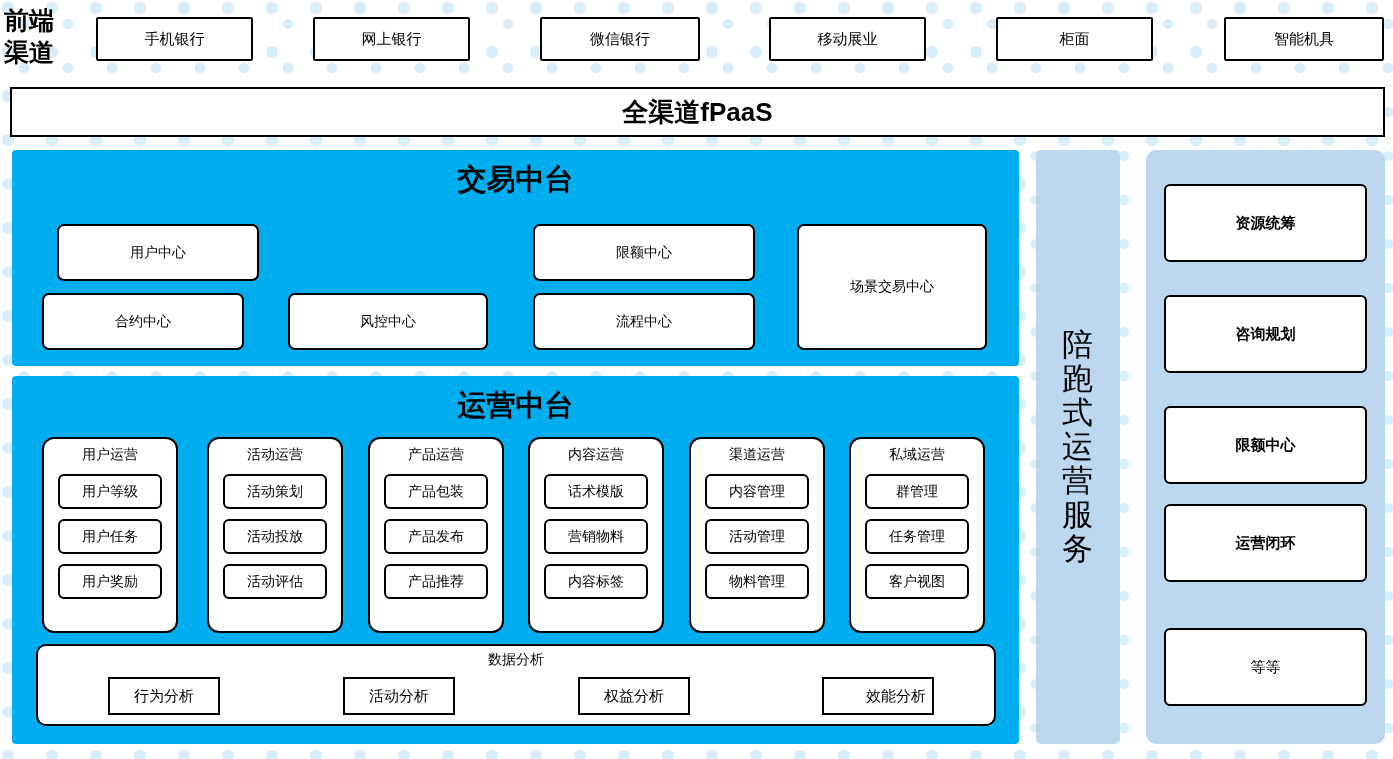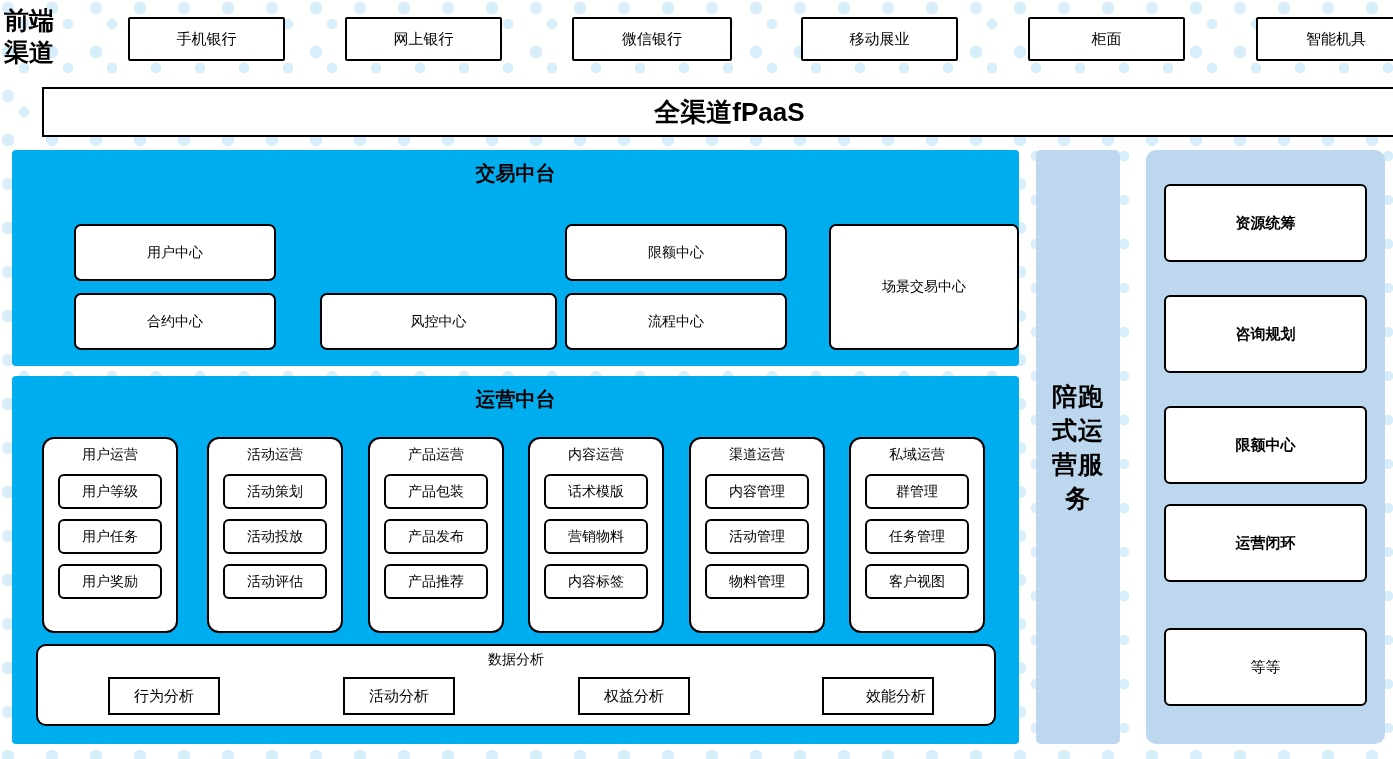--- a/index.html
+++ b/index.html
@@ -25,21 +25,20 @@
     position: absolute;
     box-sizing: border-box;
     background: #ffffff;
     border: 2px solid #000000;
     display: flex;
     align-items: center;
     justify-content: center;
     text-align: center;
     color: #000000;
     line-height: 1.25;
-    margin-left: 32px;
   }
   .rounded { border-radius: 7px; }
   .sharp   { border-radius: 0; }
 
   
   #front-label {
     position: absolute;
     left: 4px;
     top: 2px;
     width: 84px;
@@ -79,21 +78,21 @@
     position: absolute;
     box-sizing: border-box;
     background: #00AEEF;
     border-radius: 4px;
   }
   .platform-title {
     position: absolute;
     left: 0;
     right: 0;
     text-align: center;
-    font-size: 20px;
+    font-size: 29px;
     font-weight: bold;
     color: #000000;
   }
 
   #trade-platform { left: 12px; top: 150px; width: 1007px; height: 216px; }
   #trade-platform .platform-title { top: 10px; }
 
   #ops-platform   { left: 12px; top: 376px; width: 1007px; height: 368px; }
   #ops-platform  .platform-title { top: 10px; }
 
@@ -182,22 +181,22 @@
     top: 150px;
     width: 84px;
     height: 594px;
     background: #BDD7EE;
     border-radius: 5px;
     display: flex;
     align-items: center;
     justify-content: center;
   }
   #companion-text {
-    font-size: 25px;
-    font-weight: bold;
+    font-size: 31px;
+    font-weight: normal;
     line-height: 34px;
     color: #000000;
     text-align: center;
     letter-spacing: 1px;
     width: 62px;
   }
 
   
   #right-panel {
     position: absolute;
@@ -269,24 +268,24 @@
       <div class="right-item" style="top: 354px;">运营闭环</div>
       <div class="right-item plain" style="top: 478px;">等等</div>
     </div>
 
 <div class="box channel-box" style="left: 96px; width: 157px;">手机银行</div>
     <div class="box channel-box" style="left: 313px; width: 157px;">网上银行</div>
     <div class="box channel-box" style="left: 540px; width: 160px;">微信银行</div>
     <div class="box channel-box" style="left: 769px; width: 157px;">移动展业</div>
     <div class="box channel-box" style="left: 996px; width: 157px;">柜面</div>
     <div class="box channel-box" style="left: 1224px; width: 160px;">智能机具</div>
-    <div class="box rounded trade-box" style="left: 42px; top: 224px; width: 202px; height: 57px;">用户中心</div>
+    <div class="box rounded trade-box" style="left: 57px; top: 224px; width: 202px; height: 57px;">用户中心</div>
     <div class="box rounded trade-box" style="left: 533px; top: 224px; width: 222px; height: 57px;">限额中心</div>
     <div class="box rounded trade-box" style="left: 42px; top: 293px; width: 202px; height: 57px;">合约中心</div>
-    <div class="box rounded trade-box" style="left: 288px; top: 293px; width: 237px; height: 57px;">风控中心</div>
+    <div class="box rounded trade-box" style="left: 288px; top: 293px; width: 200px; height: 57px;">风控中心</div>
     <div class="box rounded trade-box" style="left: 533px; top: 293px; width: 222px; height: 57px;">流程中心</div>
     <div class="box rounded trade-box" style="left: 797px; top: 224px; width: 190px; height: 126px;">场景交易中心</div>
     <div class="ops-col" style="left: 42px;">
       <div class="ops-col-title">用户运营</div>
       <div class="ops-item i0">用户等级</div>
       <div class="ops-item i1">用户任务</div>
       <div class="ops-item i2">用户奖励</div>
     </div>
     <div class="ops-col" style="left: 207px;">
       <div class="ops-col-title">活动运营</div>

